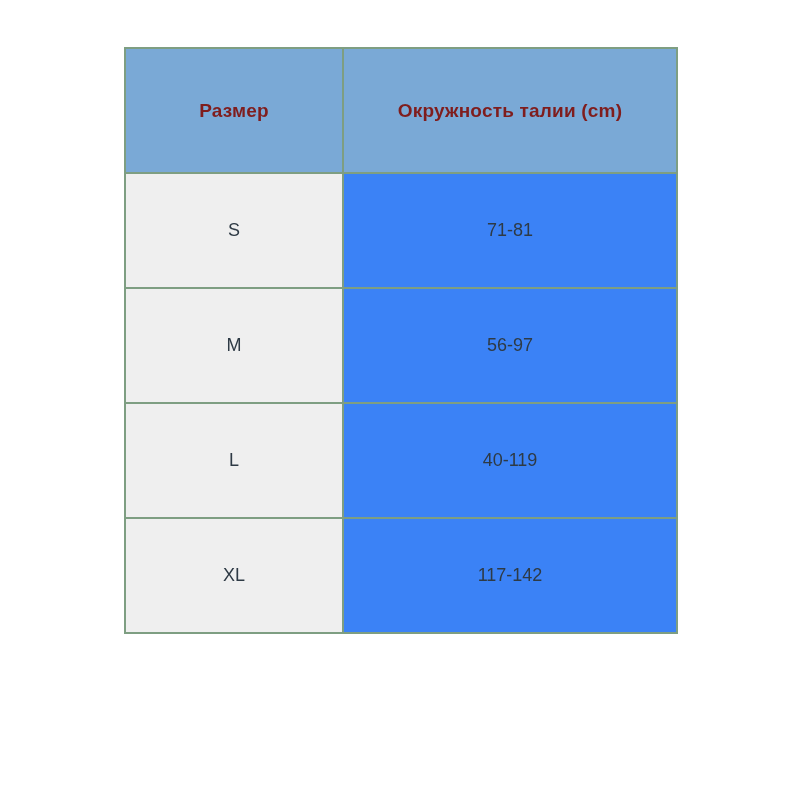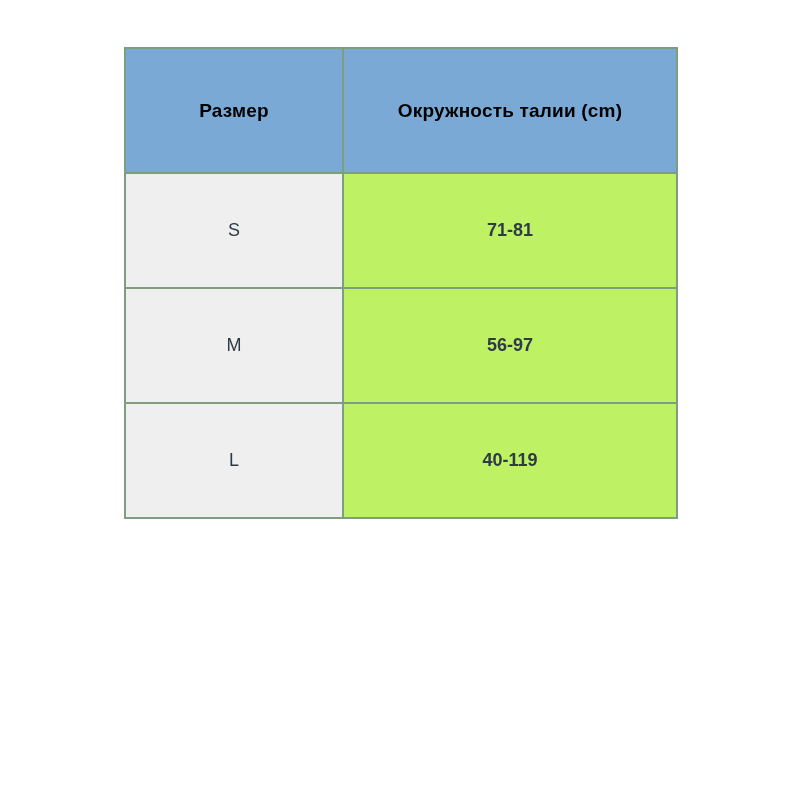--- a/index.html
+++ b/index.html
@@ -40,41 +40,40 @@
     text-align: center;
     vertical-align: middle;
     padding: 0;
     box-sizing: border-box;
   }
 
   
   #size-chart thead th {
     height: 125px;
     background: #7aa9d6;
-    color: #000000;
+    color: #7f1d1d;
     font-size: 19px;
     font-weight: bold;
     letter-spacing: 0.2px;
   }
 
   
   #size-chart tbody td {
     height: 115px;
     font-size: 18px;
     font-weight: normal;
     color: #2e3a45;
   }
 
   #size-chart tbody td.cell-size {
     background: #efefef;
   }
 
   #size-chart tbody td.cell-waist {
-    background: #bef264;
-    font-weight: bold;
+    background: #3b82f6;
   }
 </style>
 </head>
 <body>
 
 <div id="stage">
 
   <table id="size-chart">
     <colgroup>
       <col class="col-size">
@@ -94,16 +93,20 @@
         <td class="cell-waist">71-81</td>
       </tr>
       <tr>
         <td class="cell-size">M</td>
         <td class="cell-waist">56-97</td>
       </tr>
       <tr>
         <td class="cell-size">L</td>
         <td class="cell-waist">40-119</td>
       </tr>
+      <tr>
+        <td class="cell-size">XL</td>
+        <td class="cell-waist">117-142</td>
+      </tr>
     </tbody>
   </table>
 
 </div>
 
 </body></html>

